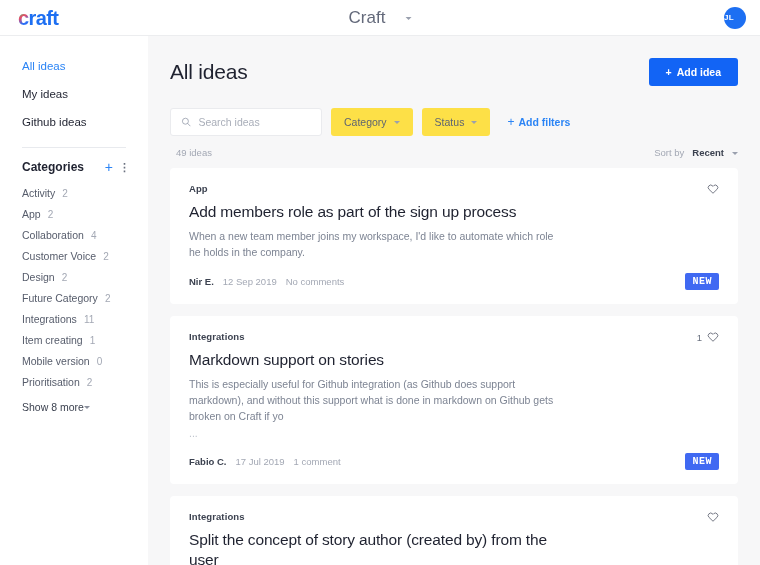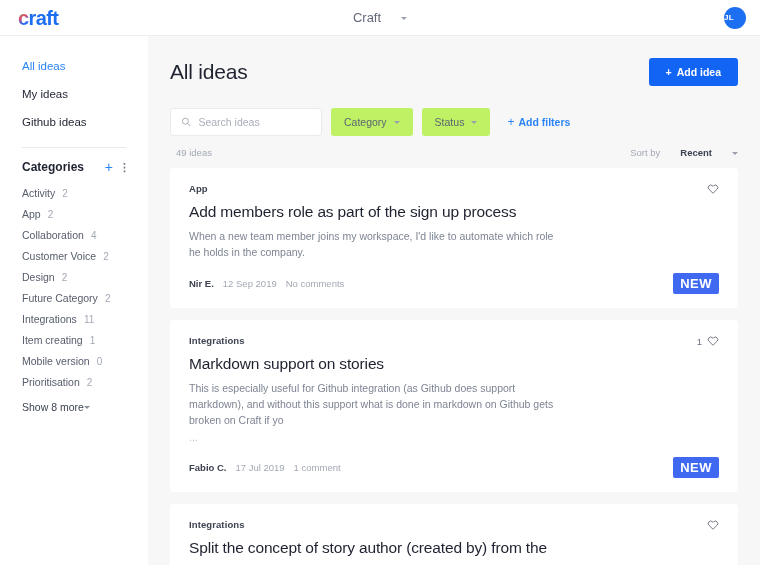--- a/index.html
+++ b/index.html
@@ -34,21 +34,21 @@
     -webkit-background-clip: text;
     background-clip: text;
     color: transparent;
   }
   .logo .rest { color: #1d6ff2; }
 
   .workspace {
     position: absolute;
     left: 50%; transform: translateX(-50%);
     display: flex; align-items: center; gap: 20px;
-    font-size: 13px; color: #63697a;
+    font-size: 17px; color: #63697a;
   }
   .caret {
     display: inline-block;
     width: 0; height: 0;
     border-left: 3.2px solid transparent;
     border-right: 3.2px solid transparent;
     border-top: 3.8px solid #9aa0ae;
     margin-top: 1px;
   }
   .avatar {
@@ -143,39 +143,39 @@
     display: flex; align-items: center; gap: 7px;
     padding: 0 10px;
   }
   .search-box input {
     border: none; outline: none; background: transparent;
     font-size: 10.5px; color: #1f2230; width: 100%;
     font-family: "Liberation Sans", sans-serif;
   }
   .search-box input::placeholder { color: #a9aeb9; }
   .pill {
-    height: 28px; background: #bef264; border-radius: 3px;
+    height: 28px; background: #fde047; border-radius: 3px;
     display: flex; align-items: center; gap: 7px;
     padding: 0 13px; font-size: 10.5px; color: #5d6472; cursor: pointer;
   }
   .add-filters {
     display: flex; align-items: center; gap: 4px;
     font-size: 10.5px; font-weight: 700; color: #2b84f5;
     margin-left: 8px; cursor: pointer;
   }
   .add-filters .pl { font-weight: 400; font-size: 12px; }
 
   .meta-row {
     display: flex; align-items: center;
     margin-top: 11px; margin-bottom: 10px; margin-left: 6px;
   }
   .count-text { font-size: 9.5px; color: #a3a8b4; }
   .sort-by {
     margin-left: auto; font-size: 9.5px; color: #a3a8b4;
-    display: flex; align-items: center; gap: 20px; cursor: pointer;
+    display: flex; align-items: center; gap: 8px; cursor: pointer;
   }
   .sort-by b { color: #3c4250; font-weight: 700; }
 
   
   .card {
     background: #fff; border-radius: 4px;
     padding: 15px 19px 14px 19px;
     margin-bottom: 12px;
     position: relative;
     cursor: pointer;
@@ -197,22 +197,22 @@
   .card-foot {
     display: flex; align-items: center; gap: 9px;
     margin-top: 13px;
   }
   .author { font-size: 9.5px; font-weight: 700; color: #3c4250; }
   .date { font-size: 9.5px; color: #a3a8b4; }
   .comments { font-size: 9.5px; color: #a3a8b4; text-align: right; }
   .badge-new {
     margin-left: auto;
     background: #4069f2; color: #fff;
-    font-size: 13px; font-weight: 700; letter-spacing: 0.5px;
-    padding: 3px 7px; border-radius: 2px;
+    font-size: 10px; font-weight: 700; letter-spacing: 0.5px;
+    padding: 3px 7px; border-radius: 2px; font-family: Liberation Mono, monospace;
   }
   .like-wrap {
     position: absolute; top: 15px; right: 19px;
     display: flex; align-items: center; gap: 5px;
     font-size: 9.5px; color: #6b7280;
     cursor: pointer;
   }
   .heart { width: 12px; height: 12px; display: block; }
 </style>
 </head>

